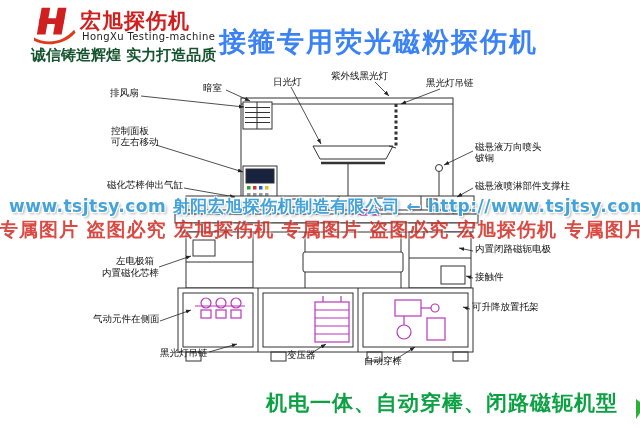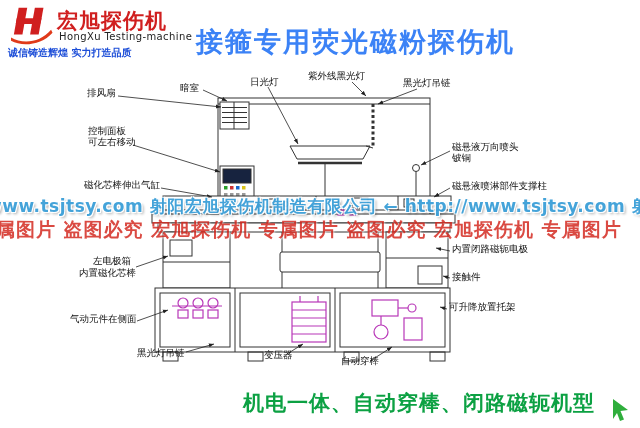--- a/index.html
+++ b/index.html
@@ -1,24 +1,24 @@
 <!DOCTYPE html>
 <html><head>
 <meta charset="utf-8">
 <style>
   * { margin:0; padding:0; box-sizing:border-box; }
   html, body { width:640px; height:428px; overflow:hidden; }
   body { background:#fff; font-family:"DejaVu Sans", sans-serif; position:relative; }
-  .page { position:absolute; inset:0; background:#fff; }
+  .page { position:absolute; inset:0; background:#fff;margin-left:23px; }
 
   
   .logo-icon { position:absolute; left:8px; top:4px; width:48px; height:42px; }
   .logo-title { position:absolute; left:57px; top:7px; font-size:21px; font-weight:bold; color:#d01f1f; letter-spacing:1px; white-space:nowrap; }
   .logo-sub { position:absolute; left:59px; top:31px; font-size:10px; color:#222; letter-spacing:0.4px; white-space:nowrap; }
-  .logo-slogan { position:absolute; left:8px; top:46px; font-size:10px; font-weight:bold; color:#1d4ed8; white-space:nowrap; }
+  .logo-slogan { position:absolute; left:8px; top:46px; font-size:15px; font-weight:bold; color:#14532d; white-space:nowrap; }
 
   .page-title { position:absolute; left:196px; top:24px; font-size:27px; font-weight:bold; color:#3b82f6; letter-spacing:2px; white-space:nowrap; }
 
   
   .lbl { position:absolute; font-size:9.5px; color:#111; white-space:nowrap; line-height:1.1; }
   .plate-text { position:absolute; left:280px; top:252px; width:100px; height:20px;
                 display:flex; align-items:center; justify-content:center;
                 font-size:7px; color:#222; white-space:nowrap; }
 
   

